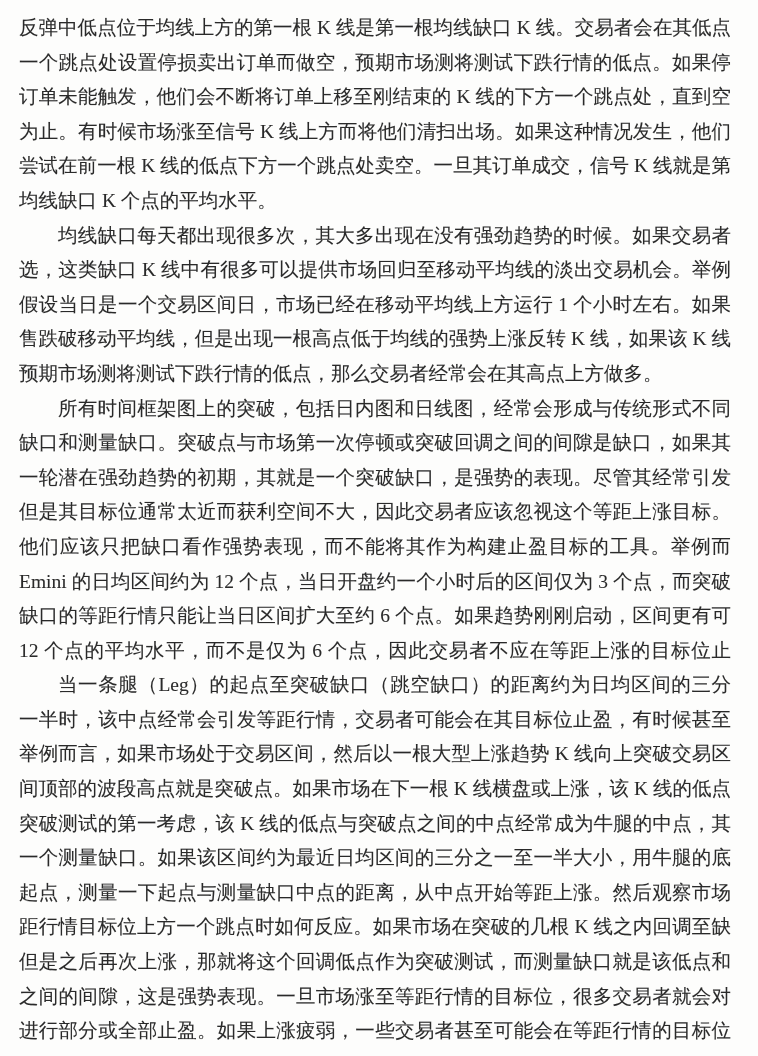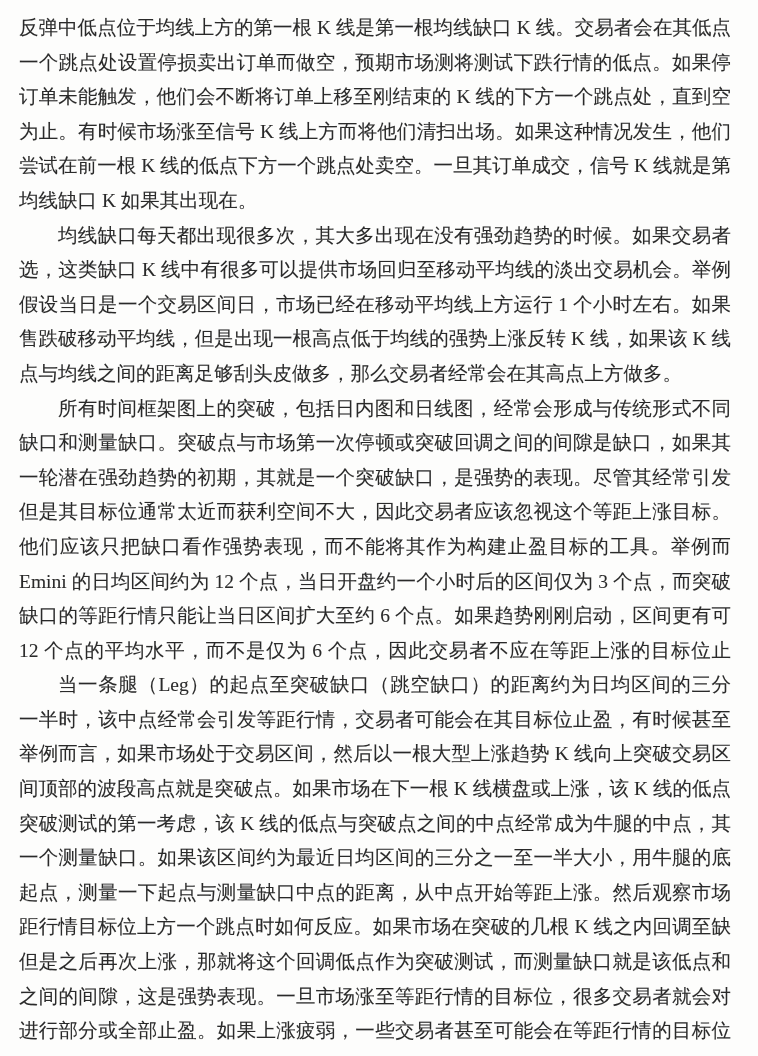--- a/index.html
+++ b/index.html
@@ -42,26 +42,26 @@
 </head>
 <body style="background: rgb(253, 253, 252);">
 
 <div class="page">
   <div class="text-block" style="color: rgb(42, 42, 42);">
       <div class="line">反弹中低点位于均线上方的第一根 K 线是第一根均线缺口 K 线。交易者会在其低点下方</div>
       <div class="line">一个跳点处设置停损卖出订单而做空，预期市场测将测试下跌行情的低点。如果停损卖出</div>
       <div class="line">订单未能触发，他们会不断将订单上移至刚结束的 K 线的下方一个跳点处，直到空单成交</div>
       <div class="line">为止。有时候市场涨至信号 K 线上方而将他们清扫出场。如果这种情况发生，他们会再次</div>
       <div class="line">尝试在前一根 K 线的低点下方一个跳点处卖空。一旦其订单成交，信号 K 线就是第二个</div>
-      <div class="line para-end">均线缺口 K 如果其出现在。</div>
+      <div class="line para-end">均线缺口 K 个点的平均水平。</div>
       <div class="line indent">均线缺口每天都出现很多次，其大多出现在没有强劲趋势的时候。如果交易者精心挑</div>
       <div class="line">选，这类缺口 K 线中有很多可以提供市场回归至移动平均线的淡出交易机会。举例而言，</div>
       <div class="line">假设当日是一个交易区间日，市场已经在移动平均线上方运行 1 个小时左右。如果市场抛</div>
       <div class="line">售跌破移动平均线，但是出现一根高点低于均线的强势上涨反转 K 线，如果该 K 线的高</div>
-      <div class="line para-end">点与均线之间的距离足够刮头皮做多，那么交易者经常会在其高点上方做多。</div>
+      <div class="line para-end">预期市场测将测试下跌行情的低点，那么交易者经常会在其高点上方做多。</div>
       <div class="line indent">所有时间框架图上的突破，包括日内图和日线图，经常会形成与传统形式不同的突破</div>
       <div class="line">缺口和测量缺口。突破点与市场第一次停顿或突破回调之间的间隙是缺口，如果其出现在</div>
       <div class="line">一轮潜在强劲趋势的初期，其就是一个突破缺口，是强势的表现。尽管其经常引发等距行情，</div>
       <div class="line">但是其目标位通常太近而获利空间不大，因此交易者应该忽视这个等距上涨目标。反之，</div>
       <div class="line">他们应该只把缺口看作强势表现，而不能将其作为构建止盈目标的工具。举例而言，如果</div>
       <div class="line">Emini 的日均区间约为 12 个点，当日开盘约一个小时后的区间仅为 3 个点，而突破形成的</div>
       <div class="line">缺口的等距行情只能让当日区间扩大至约 6 个点。如果趋势刚刚启动，区间更有可能达到</div>
       <div class="line para-end">12 个点的平均水平，而不是仅为 6 个点，因此交易者不应在等距上涨的目标位止盈。</div>
       <div class="line indent">当一条腿（Leg）的起点至突破缺口（跳空缺口）的距离约为日均区间的三分之一至</div>
       <div class="line">一半时，该中点经常会引发等距行情，交易者可能会在其目标位止盈，有时候甚至会反手。</div>

